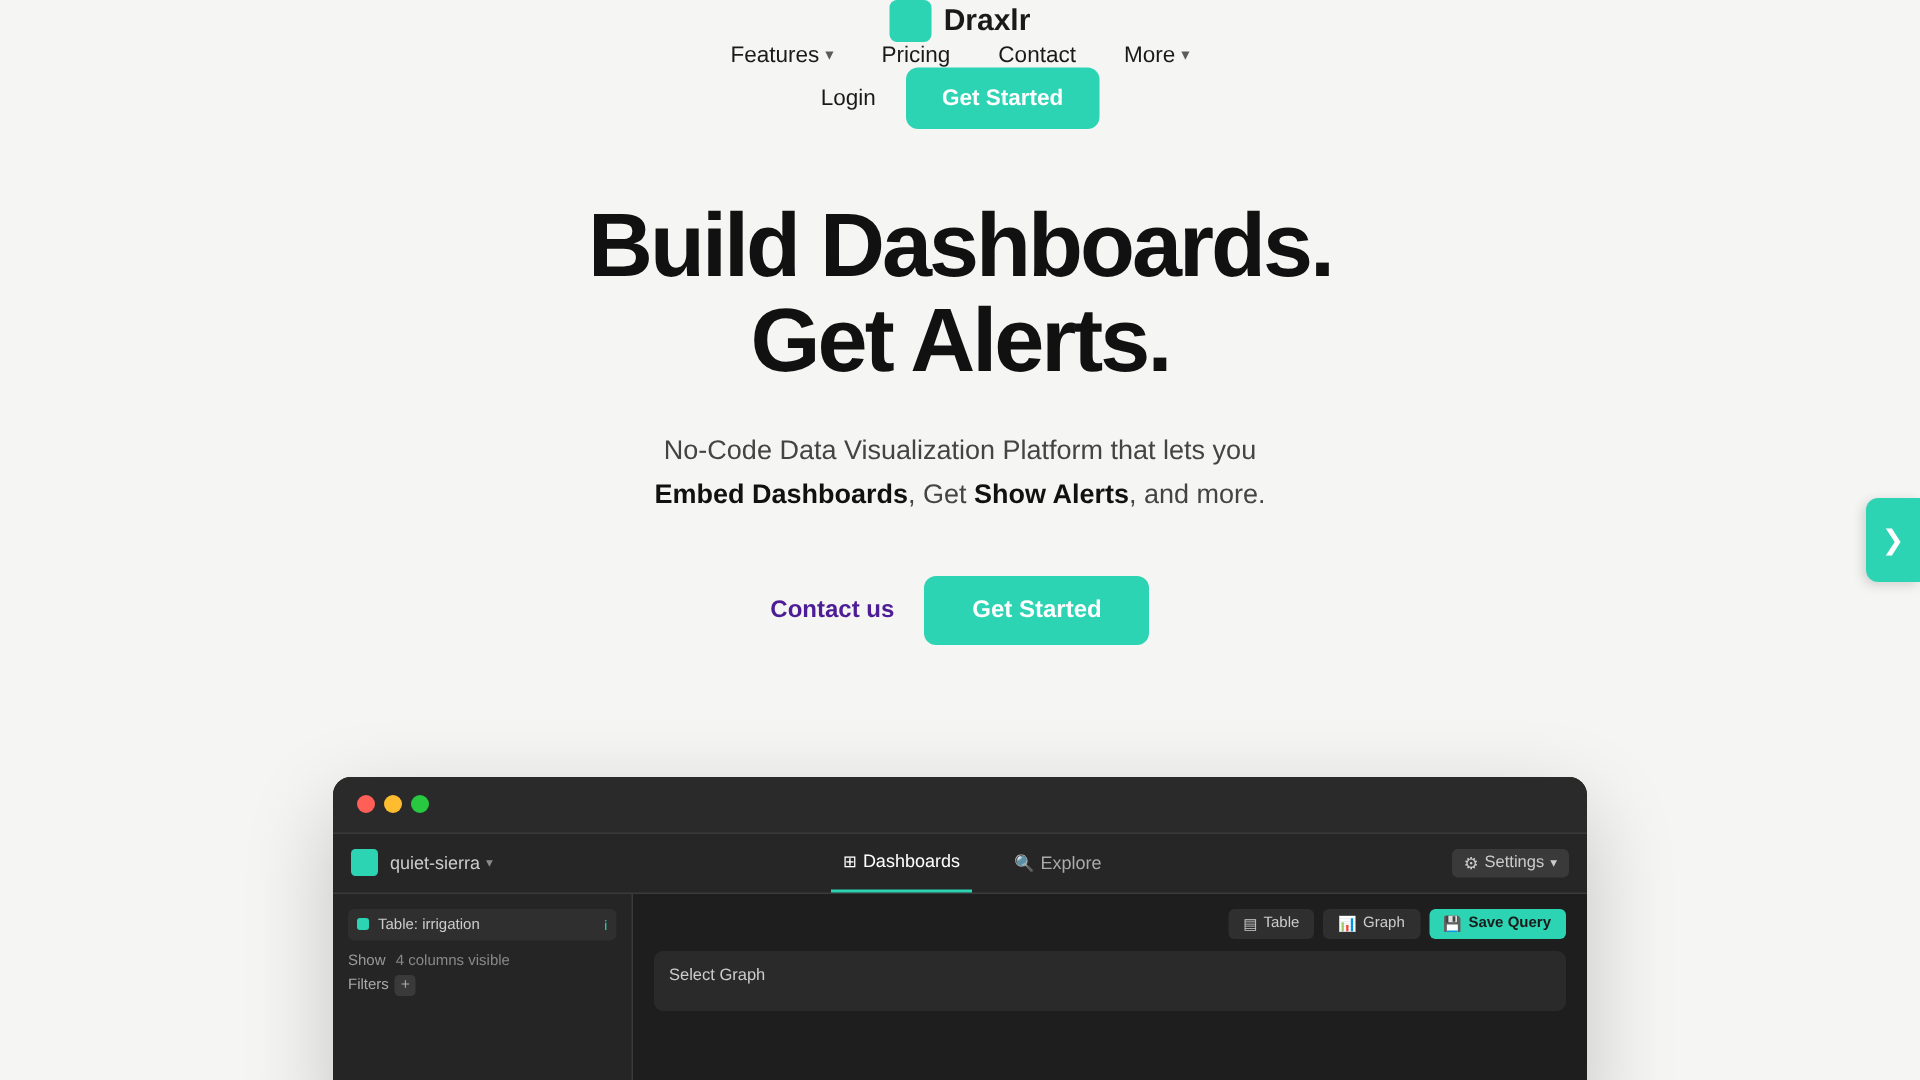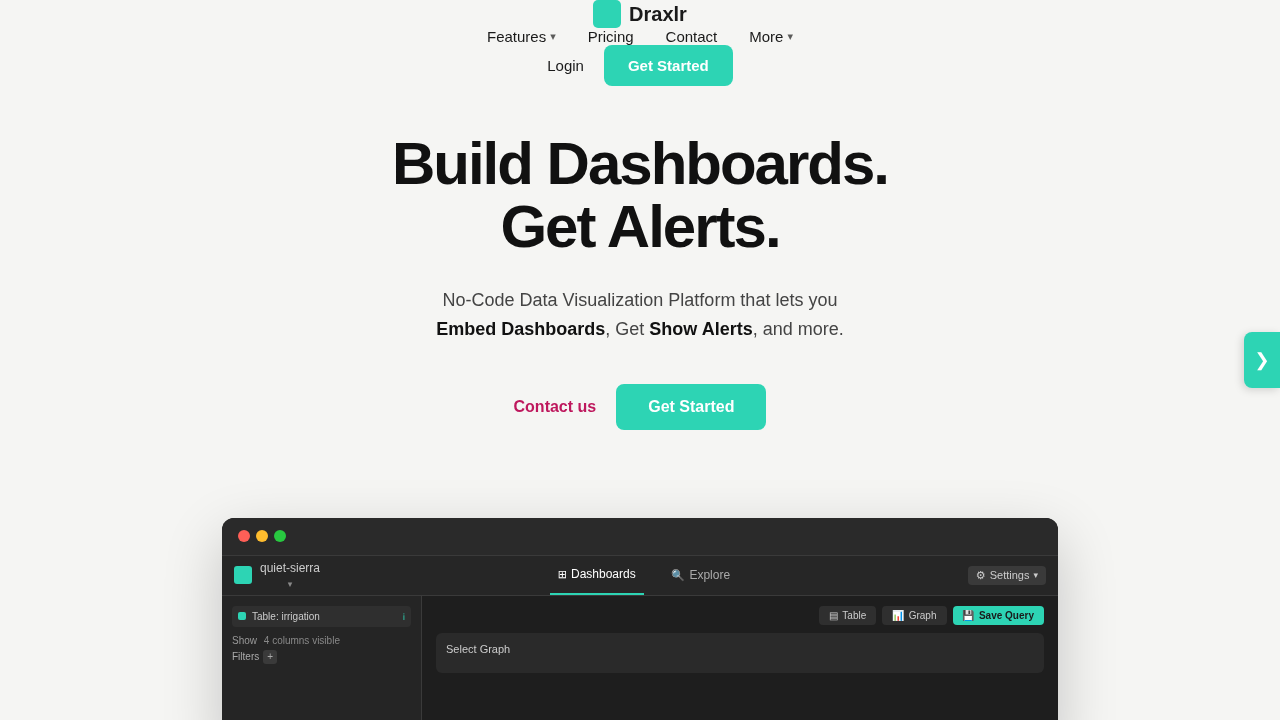--- a/index.html
+++ b/index.html
@@ -105,21 +105,21 @@
     .hero-subtitle strong { font-weight: 700; color: #111; }
     .hero-cta {
       display: flex;
       align-items: center;
       gap: 20px;
       margin-top: 40px;
     }
     .btn-contact {
       background: none;
       border: none;
-      color: #be185d;
+      color: #4c1d95;
       font-size: 16px;
       font-weight: 600;
       cursor: pointer;
       text-decoration: none;
     }
     .btn-get-started-hero {
       background: #2dd4b4;
       color: #fff;
       border: none;
       border-radius: 8px;
@@ -179,21 +179,20 @@
       width: 18px; height: 18px;
       background: #2dd4b4;
       border-radius: 3px;
     }
     .preview-db-name {
       font-size: 12px;
       color: #ccc;
       display: flex;
       align-items: center;
       gap: 4px;
-      flex-direction: column;
     }
     .preview-nav-center {
       display: flex;
       align-items: center;
       gap: 20px;
     }
     .preview-tab {
       font-size: 12px;
       color: #aaa;
       display: flex;

